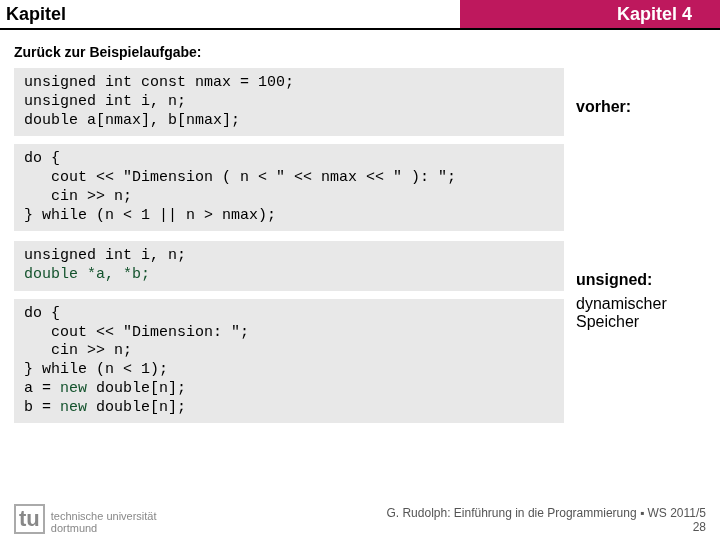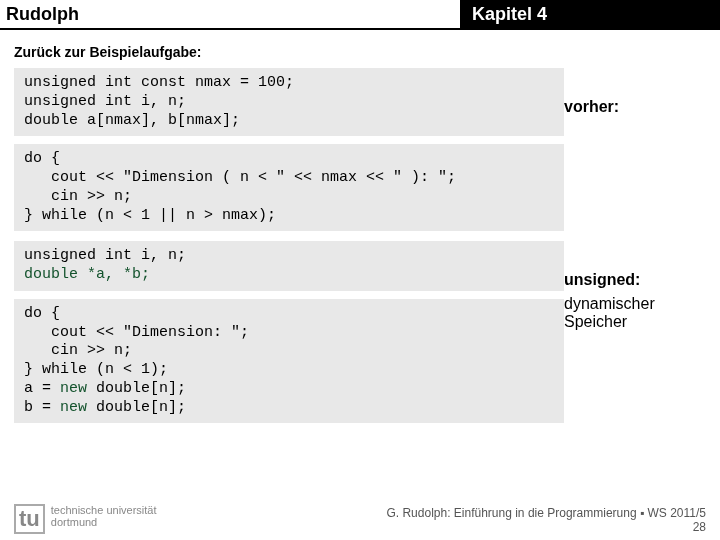--- a/index.html
+++ b/index.html
@@ -1,37 +1,37 @@
 <!DOCTYPE html>
 <html><head>
 <meta charset="utf-8">
 <style>
   * { margin: 0; padding: 0; box-sizing: border-box; }
   body { width: 720px; height: 540px; font-family: Arial, sans-serif; background: #fff; position: relative; }
   .header { display: flex; height: 30px; border-bottom: 2px solid #000; }
   .hl { flex: 0 0 460px; font-weight: bold; font-size: 18px; padding: 4px 6px; }
-  .hr { flex: 1; background: #000000; color: #fff; font-weight: bold; font-size: 18px; padding: 4px 12px; }
+  .hr { flex: 1; background: #be185d; color: #fff; font-weight: bold; font-size: 18px; padding: 4px 28px; text-align: right; }
   .sub { font-weight: bold; font-size: 14px; padding: 14px 14px 8px 14px; }
-  .row { display: flex; padding: 0 14px 10px 14px; }
+  .row { display: flex; padding: 0 14px 10px 14px; gap: 12px; }
   .code { background: #e8e8e8; flex: 0 0 550px; font-family: "Courier New", monospace; font-size: 15px; padding: 6px 10px; white-space: pre; line-height: 1.25; }
   .side { flex: 1; font-size: 16px; padding-top: 2px; }
   .side .lbl { font-weight: bold; margin-top: 28px; }
   .side .txt { margin-top: 6px; }
   .red { color: #14532d; }
   .footer { position: absolute; bottom: 6px; left: 14px; right: 14px; display: flex; justify-content: space-between; align-items: flex-end; font-size: 12px; color: #555; }
-  .logo { display: flex; align-items: flex-start; gap: 6px; }
+  .logo { display: flex; align-items: flex-end; gap: 6px; }
   .tu { font-size: 22px; font-weight: bold; color: #888; border: 2px solid #aaa; padding: 0 3px; }
   .uni { font-size: 11px; line-height: 1.1; color: #888; }
   .pn { text-align: right; }
 </style>
 </head>
 <body>
 
 <div class="header">
-  <div class="hl">Rudolph</div>
+  <div class="hl">Kapitel</div>
   <div class="hr">Kapitel 4</div>
 </div>
 
 <div class="sub">Zurück zur Beispielaufgabe:</div>
 
 <div class="row">
   <div style="flex:0 0 550px">
     <div class="code">unsigned int const nmax = 100;
 unsigned int i, n;
 double a[nmax], b[nmax];</div>

